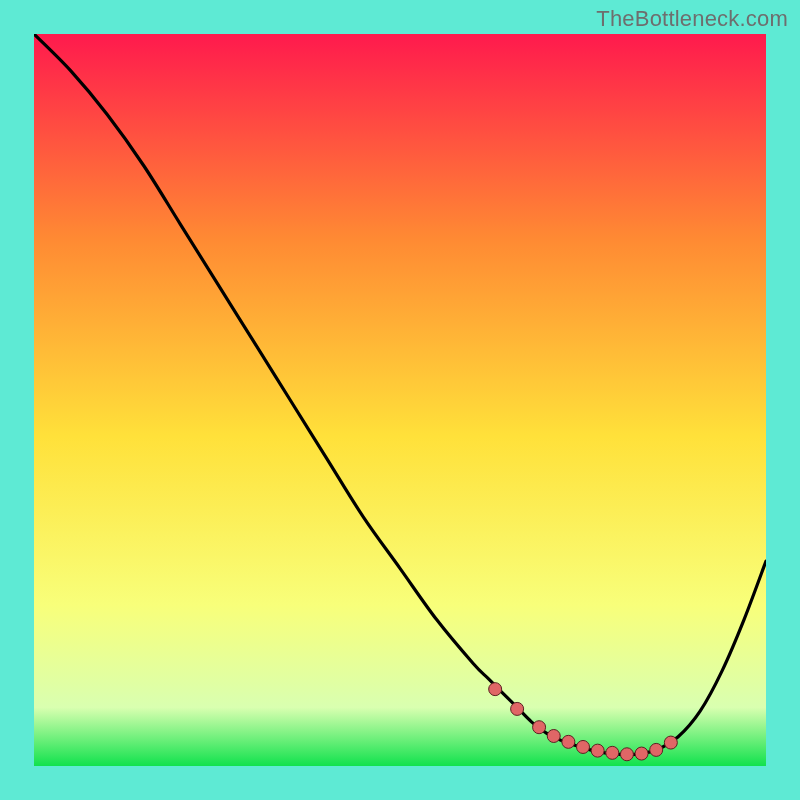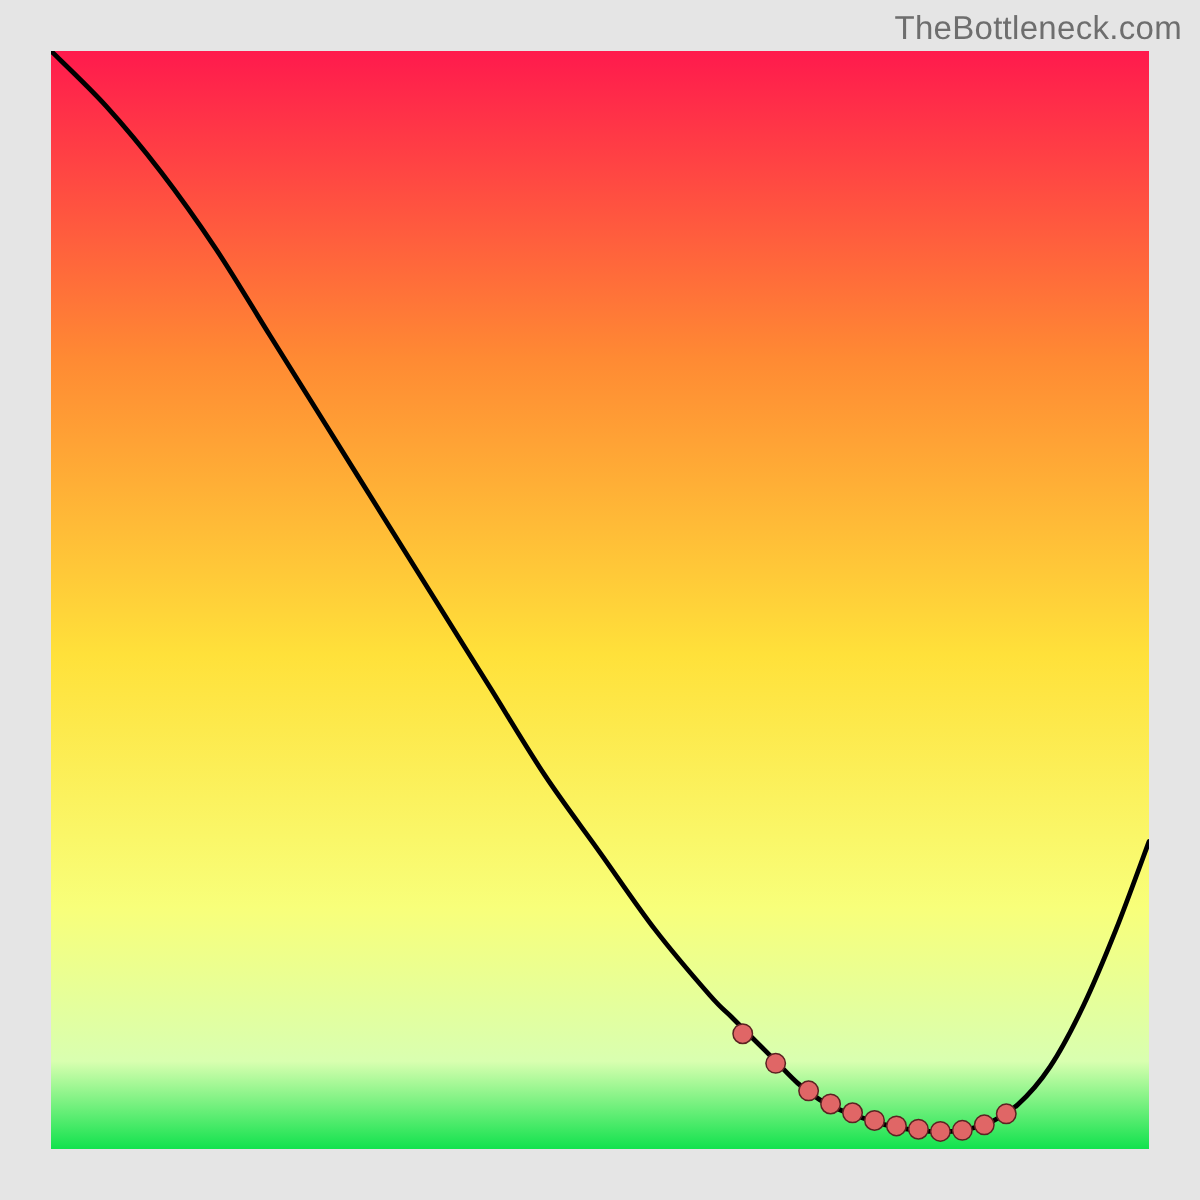--- a/index.html
+++ b/index.html
@@ -10,21 +10,21 @@
     background: #000;
     overflow: hidden;
     font-family: Arial, Helvetica, sans-serif;
   }
   .frame {
     position: absolute;
     top: 0;
     left: 0;
     width: 800px;
     height: 800px;
-    background: #e5e5e5;
+    background: #5eead4;
   }
   .watermark {
     position: absolute;
     top: 6px;
     right: 12px;
     color: #6e6e6e;
     font-size: 22px;
     font-weight: 500;
     letter-spacing: 0.2px;
     user-select: none;

